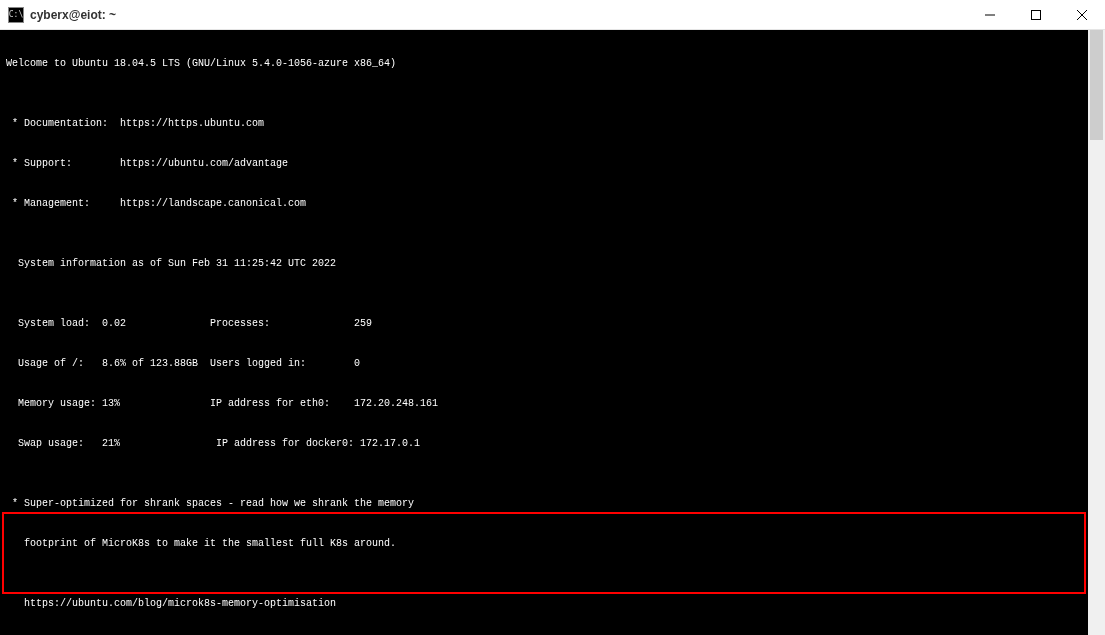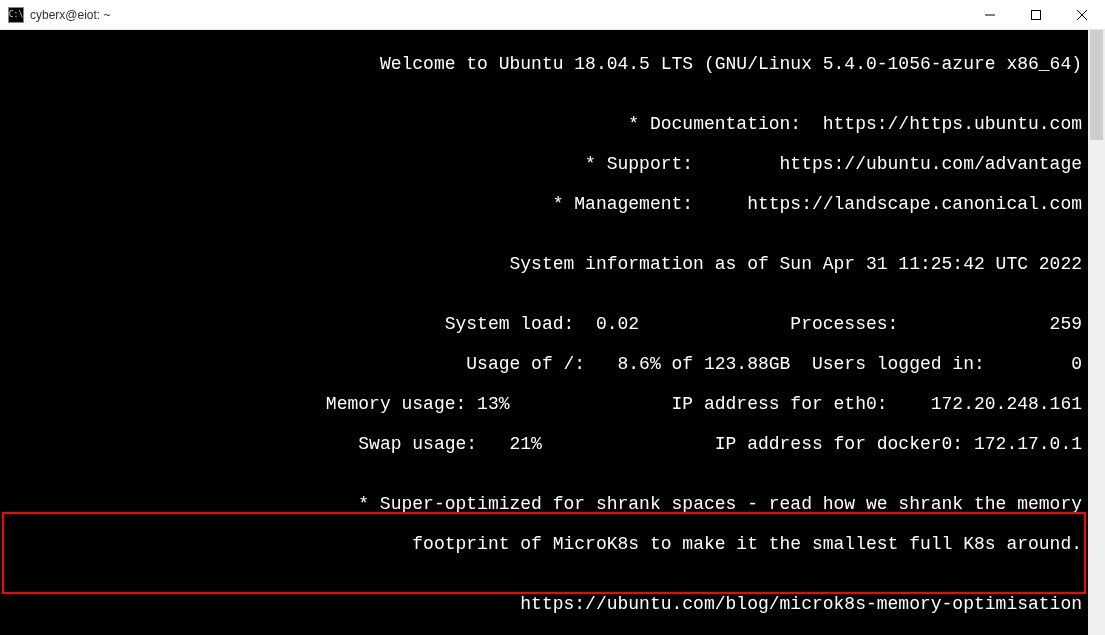--- a/index.html
+++ b/index.html
@@ -26,49 +26,48 @@
       background: #000;
       color: #ccc;
       font-size: 8px;
       font-family: monospace;
       display: flex;
       align-items: center;
       justify-content: center;
       margin-right: 6px;
       border: 1px solid #888;
     }
-    .titlebar .title { flex: 0 0 auto; }
+    .titlebar .title { flex: 0 0 auto; font-weight: bold; }
     .titlebar .spacer { flex: 1; }
     .titlebar .win-btn {
       width: 46px; height: 30px;
       display: flex;
       align-items: center;
       justify-content: center;
       font-size: 10px;
       color: #000;
       cursor: pointer;
     }
 
     .terminal-wrap {
       position: relative;
       height: calc(100% - 30px);
       display: flex;
     }
     .terminal {
       background: #000000;
       color: #ffffff;
       font-family: Consolas, "Courier New", monospace;
-      font-size: 18px;
+      font-size: 10px;
       line-height: 20px;
       padding: 4px 6px 8px 6px;
       white-space: pre;
       flex: 1;
       overflow: hidden;
       position: relative;
-      text-align: right;
     }
     .scrollbar-track {
       width: 17px;
       background: #f0f0f0;
       position: relative;
     }
     .scrollbar-thumb {
       position: absolute;
       top: 0;
       left: 2px;
@@ -109,21 +108,21 @@
 </div>
 
 <div class="terminal-wrap">
   <div class="terminal">
 <span class="line">Welcome to Ubuntu 18.04.5 LTS (GNU/Linux 5.4.0-1056-azure x86_64)</span>
 <span class="line"></span>
 <span class="line"> * Documentation:  https://https.ubuntu.com</span>
 <span class="line"> * Support:        https://ubuntu.com/advantage</span>
 <span class="line"> * Management:     https://landscape.canonical.com</span>
 <span class="line"></span>
-<span class="line">  System information as of Sun Apr 31 11:25:42 UTC 2022</span>
+<span class="line">  System information as of Sun Feb 31 11:25:42 UTC 2022</span>
 <span class="line"></span>
 <span class="line">  System load:  0.02              Processes:              259</span>
 <span class="line">  Usage of /:   8.6% of 123.88GB  Users logged in:        0</span>
 <span class="line">  Memory usage: 13%               IP address for eth0:    172.20.248.161</span>
 <span class="line">  Swap usage:   21%                IP address for docker0: 172.17.0.1</span>
 <span class="line"></span>
 <span class="line"> * Super-optimized for shrank spaces - read how we shrank the memory</span>
 <span class="line">   footprint of MicroK8s to make it the smallest full K8s around.</span>
 <span class="line"></span>
 <span class="line">   https://ubuntu.com/blog/microk8s-memory-optimisation</span>

